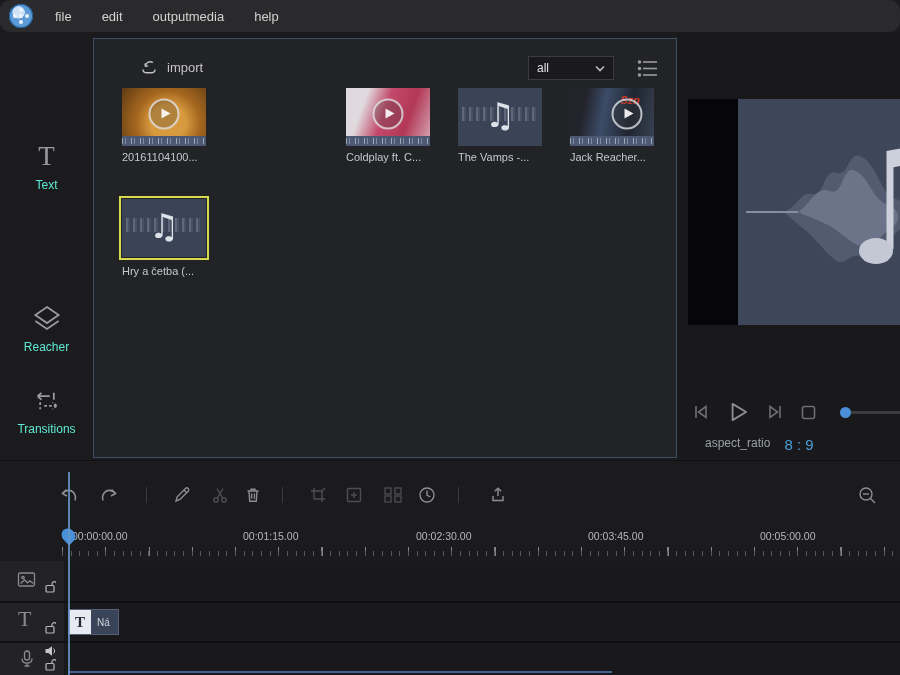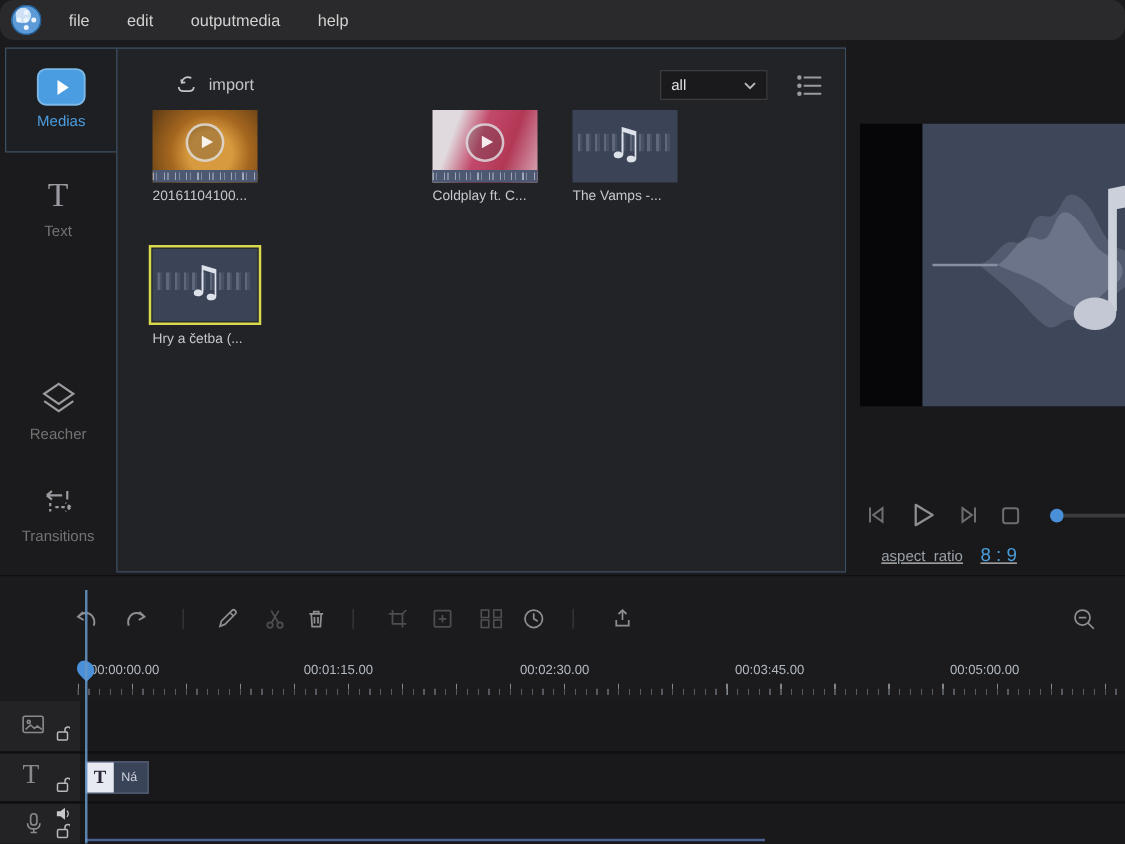--- a/index.html
+++ b/index.html
@@ -16,21 +16,21 @@
   #menubar .mi{font-size:13px;color:#d2d2d2;margin-left:30px;cursor:default;}
   #menubar .mi:first-of-type{margin-left:22px;}
   
   #sidebar{left:0;top:32px;width:93px;height:428px;background:#1b1b1d;}
   #medias-tab{position:absolute;left:4px;top:6px;width:88px;height:82px;border:1px solid #3d4f63;
               display:flex;flex-direction:column;align-items:center;justify-content:center;gap:7px;background:#1e1f22;}
   .medias-icn{width:36px;height:27px;background:#4a9de0;border-radius:6px;display:flex;align-items:center;justify-content:center;box-shadow:0 0 0 1.5px #7db9e8;}
   .medias-icn .tri{width:0;height:0;border-left:9px solid #fff;border-top:6px solid transparent;border-bottom:6px solid transparent;margin-left:2px;}
   #medias-tab .lbl{color:#4a9de0;}
   .side-item{position:absolute;left:0;width:93px;height:70px;display:flex;flex-direction:column;align-items:center;justify-content:center;gap:8px;color:#9a9aa0;}
-  .side-item .lbl{color:#737373;}
+  .side-item .lbl{color:#5eead4;}
   .lbl{font-size:12px;}
   .t-glyph{font-family:"Liberation Serif",serif;font-size:27px;line-height:1;color:#9a9aa0;}
   
   #media-panel{left:93px;top:38px;width:584px;height:420px;border:1px solid #3d4f63;background:#222327;box-sizing:border-box;}
   #import-btn{position:absolute;left:45px;top:18px;display:flex;align-items:center;gap:8px;color:#c4c4c8;font-size:13px;}
   #filter-dd{position:absolute;left:434px;top:17px;width:86px;height:24px;background:#1a1a1c;border:1px solid #3c3c40;
              display:flex;align-items:center;justify-content:space-between;padding:0 8px;box-sizing:border-box;font-size:12px;color:#e2e2e4;}
   #listview-btn{position:absolute;left:543px;top:20px;color:#9a9aa0;}
   .mitem{position:absolute;width:86px;}
   .thumb{position:relative;width:84px;height:58px;overflow:hidden;background:#3b4356;}
@@ -52,21 +52,21 @@
   .th-jack .badge{position:absolute;right:14px;top:6px;color:#e03a2a;font-weight:bold;font-size:11px;font-style:italic;}
   
   #preview-panel{left:677px;top:32px;width:223px;height:428px;background:#19191b;}
   #letterbox{position:absolute;left:11px;top:67px;width:50px;height:226px;background:#060608;}
   #vidarea{position:absolute;left:61px;top:67px;width:162px;height:226px;background:#3e4659;overflow:hidden;}
   #transport{position:absolute;left:0;top:360px;width:223px;height:40px;display:flex;align-items:center;}
   #transport .tbtn{color:#6e6e72;margin-left:14px;}
   #transport .play{color:#8e8e92;}
   #vol-dot{width:11px;height:11px;border-radius:50%;background:#4a90d8;margin-left:22px;}
   #vol-line{height:3px;background:#3c3c40;flex:1;margin-right:0;}
-  #aspect-row{position:absolute;left:28px;top:404px;display:flex;align-items:center;gap:14px;text-decoration:underline;}
+  #aspect-row{position:absolute;left:28px;top:404px;display:flex;align-items:flex-start;gap:14px;}
   #aspect-row .al{font-size:12px;color:#9aa0a8;}
   #aspect-row .av{font-size:15px;color:#4a9dd8;}
   
   #bottom{left:0;top:460px;width:900px;height:215px;background:#1b1b1d;border-top:1px solid #101012;}
   .tool{position:absolute;top:24px;color:#8e8e92;}
   .tool.dim{color:#4e4e52;}
   .tsep{position:absolute;top:26px;width:1px;height:16px;background:#3a3a3e;}
   
   #ruler{position:absolute;left:0;top:62px;width:900px;height:38px;}
   .rlabel{position:absolute;top:7px;font-size:10.5px;color:#b2b8c0;}
@@ -100,26 +100,20 @@
         <i style="left:10px;top:16px"></i>
         <i style="left:10px;top:10px"></i>
     </div>
     <span class="mi">file</span>
     <span class="mi">edit</span>
     <span class="mi">outputmedia</span>
     <span class="mi">help</span>
   </div>
 
   <div class="abs" id="sidebar">
-    <div id="medias-tab">
-      <div class="medias-icn">
-          <div class="tri"></div>
-        </div>
-      <span class="lbl">Medias</span>
-    </div>
     <div class="side-item" style="top:100px">
       <span class="t-glyph">T</span>
       <span class="lbl">Text</span>
     </div>
     <div class="side-item" style="top:262px">
       <span>
         <svg width="32" height="28" viewBox="0 0 22 19" fill="none" stroke="currentColor" stroke-width="1.2">
           <path d="M11 2 L19 7.5 11 13 3 7.5z"></path>
             <path d="M3 11.5 L11 17 19 11.5"></path>
         </svg>
@@ -184,20 +178,30 @@
         <div class="wstrip"></div>
       </div>
       <div class="mname">Coldplay ft. C...</div>
     </div>
     <div class="mitem" style="left:364px;top:49px">
       <div class="thumb">
         <div class="miniwave"></div>
         <span class="notechar">♫</span>
       </div>
       <div class="mname">The Vamps -...</div>
+    </div>
+    <div class="mitem" style="left:476px;top:49px">
+      <div class="thumb th-jack">
+        <span class="badge">Szn</span>
+        <div class="playov" style="left:68%">
+            <div class="tri"></div>
+          </div>
+        <div class="wstrip"></div>
+      </div>
+      <div class="mname">Jack Reacher...</div>
     </div>
 
     <div class="mitem" style="left:28px;top:160px">
       <div class="thumb sel">
         <div class="miniwave"></div>
         <span class="notechar">♫</span>
       </div>
       <div class="mname" style="margin-top:8px">Hry a četba (...</div>
     </div>
   </div>

